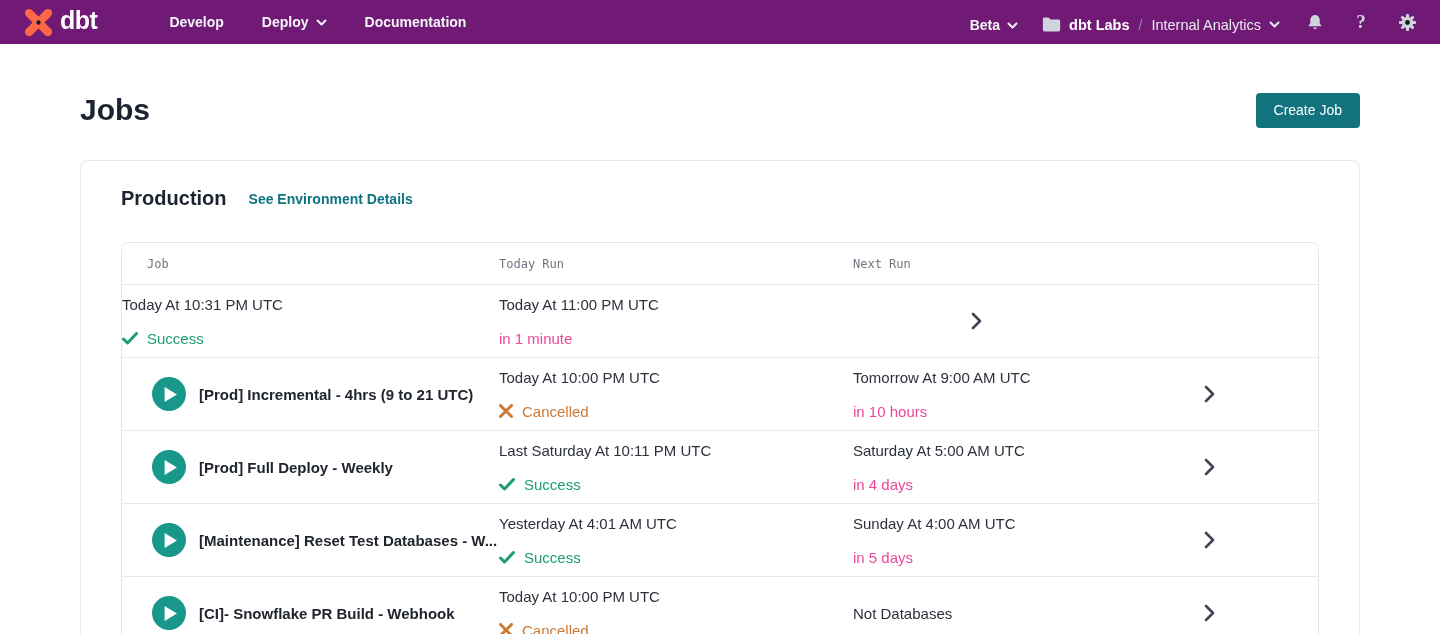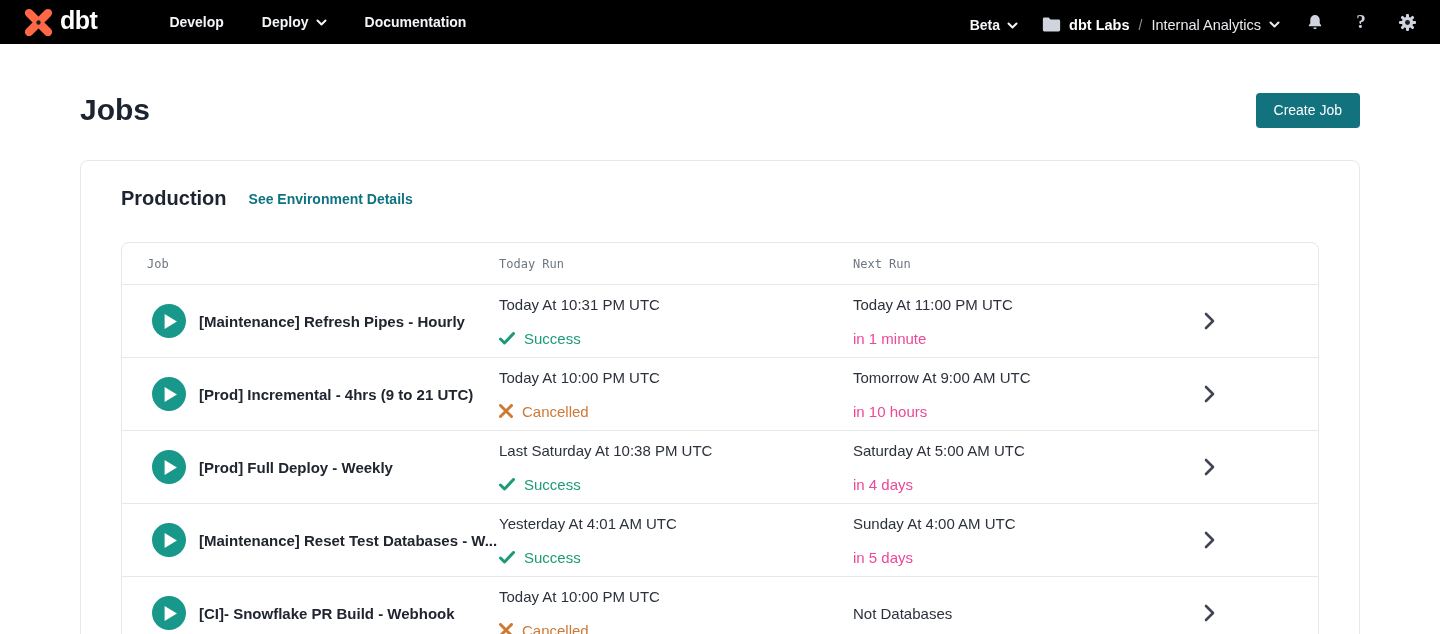--- a/index.html
+++ b/index.html
@@ -1,20 +1,20 @@
 <!DOCTYPE html>
 <html style="--accent-teal: #12727e; --accent-link: #0e7380; --play-teal: #17988a; --success: #1d9b77; --cancelled: #cd7a35;"><head>
 <meta charset="utf-8">
 <style>
   * { margin:0; padding:0; box-sizing:border-box; }
   html, body { width:1440px; height:634px; overflow:hidden; background:#ffffff;
     font-family:"Liberation Sans", sans-serif; color:#1f2530; }
 
   
-  .navbar { height:44px; background:#000000; display:flex; align-items:center;
+  .navbar { height:44px; background:#701a75; display:flex; align-items:center;
     padding:0 22px 0 22px; }
   .brand { display:flex; align-items:center; gap:5px; margin-right:34px; cursor:pointer; }
   .brand-text { color:#ffffff; font-size:25px; font-weight:700; letter-spacing:-0.5px; line-height:1; padding-bottom:3px; }
   .nav-left { display:flex; align-items:center; gap:38px; }
   .nav-item { font-size:14px; font-weight:600; color:#f3f5f8; display:flex;
     align-items:center; gap:7px; cursor:pointer; white-space:nowrap; }
   .nav-right { margin-left:auto; display:flex; align-items:flex-end; gap:24px; }
   .acct-switcher { display:flex; align-items:center; gap:8px; color:#eceef2; cursor:pointer; }
   .acct-name { font-size:14.5px; font-weight:700; color:#ffffff; }
   .acct-sep { color:#8b93a1; font-size:14px; padding:0 1px; }
@@ -145,28 +145,20 @@
 
   <div class="jobs-table">
     <div class="thead">
       <span class="th-job">Job</span>
       <span>Today Run</span>
       <span>Next Run</span>
       <span></span>
     </div>
     <div id="jobs-table-body">
         <div class="trow">
-    <div class="cell-job">
-      <button class="play-btn">
-        <svg width="13" height="15" viewBox="0 0 12 14">
-                <polygon points="0.5,0 12,7 0.5,14" fill="#ffffff"></polygon>
-              </svg>
-      </button>
-      <div class="job-name">[Maintenance] Refresh Pipes - Hourly</div>
-    </div>
     <div class="cell-lastrun">
       <div class="run-time">Today At 10:31 PM UTC</div>
       <div class="status-line success">
         <span class="status-icon success-icon">
           <svg width="16" height="13" viewBox="0 0 16 13" fill="none" stroke="currentColor" stroke-width="3" stroke-linecap="round" stroke-linejoin="round">
                   <path d="M1.5 7 L5.5 11 L14.5 1.5"></path>
                 </svg>
         </span>
 
         <span class="status-label">Success</span>
@@ -216,21 +208,21 @@
         <div class="trow">
     <div class="cell-job">
       <button class="play-btn">
         <svg width="13" height="15" viewBox="0 0 12 14">
                 <polygon points="0.5,0 12,7 0.5,14" fill="#ffffff"></polygon>
               </svg>
       </button>
       <div class="job-name">[Prod] Full Deploy - Weekly</div>
     </div>
     <div class="cell-lastrun">
-      <div class="run-time">Last Saturday At 10:38 PM UTC</div>
+      <div class="run-time">Last Saturday At 10:11 PM UTC</div>
       <div class="status-line success">
         <span class="status-icon success-icon">
           <svg width="16" height="13" viewBox="0 0 16 13" fill="none" stroke="currentColor" stroke-width="3" stroke-linecap="round" stroke-linejoin="round">
                   <path d="M1.5 7 L5.5 11 L14.5 1.5"></path>
                 </svg>
         </span>
 
         <span class="status-label">Success</span>
       </div>
     </div>

